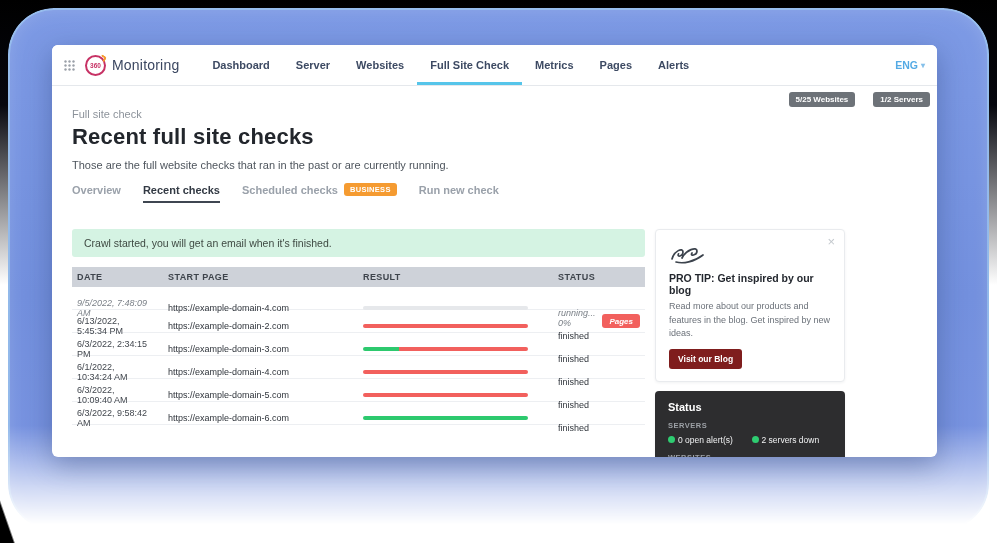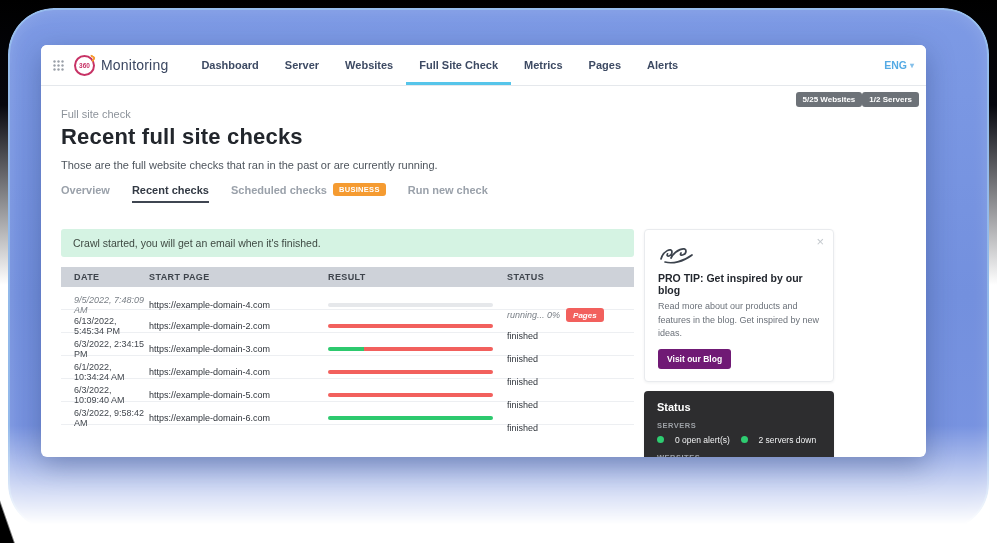--- a/index.html
+++ b/index.html
@@ -11,83 +11,83 @@
   .backdrop-top{position:absolute;left:0;top:0;width:100%;height:300px;z-index:0;
     background:linear-gradient(180deg,#000 0%,#06070e 35%,rgba(255,255,255,0) 95%);}
   .frame{position:absolute;left:8px;top:8px;width:981px;height:522px;border-radius:46px;z-index:1;
     background:linear-gradient(180deg,#7d9ae5 0%,#7390de 55%,#7b95e2 100%);
     box-shadow:inset 0 0 0 2px rgba(178,236,250,0.38), inset 0 0 18px rgba(255,255,255,0.18);
     -webkit-mask-image:linear-gradient(180deg,#000 80%,rgba(0,0,0,0.35) 92%,transparent 99%);
     mask-image:linear-gradient(180deg,#000 80%,rgba(0,0,0,0.35) 92%,transparent 99%);}
   .corner-wedge{position:absolute;left:0;bottom:0;width:16px;height:46px;z-index:0;
     background:linear-gradient(to top right,#000 42%,transparent 48%);}
   
-  .window{position:absolute;left:41px;top:45px;width:885px;height:412px;z-index:2;
+  .window{position:absolute;left:52px;top:45px;width:885px;height:412px;z-index:2;
     background:#fff;border-radius:6px;overflow:hidden;
     box-shadow:0 8px 28px rgba(25,45,95,0.35);}
   
   .navbar{display:flex;align-items:stretch;height:40px;border-bottom:1px solid #e5e8ec;padding:0 12px;background:#fff;}
   .launcher{align-self:center;margin-right:10px;display:flex;cursor:pointer;}
   .logo{display:flex;align-items:center;gap:6px;margin-right:20px;cursor:pointer;}
   .logo-circle{width:21px;height:21px;border:2px solid #c73265;border-radius:50%;box-sizing:border-box;
     display:flex;align-items:center;justify-content:center;font-size:6.5px;font-weight:700;color:#c73265;position:relative;}
   .logo-circle::after{content:"";position:absolute;top:-2px;right:-2px;width:7px;height:7px;border-radius:50%;
     border:2px solid #f59b31;border-left-color:transparent;border-bottom-color:transparent;
     transform:rotate(30deg);box-sizing:border-box;}
   .logo-text{font-size:14px;color:#3a4660;letter-spacing:0.2px;}
   .nav-items{display:flex;align-items:stretch;}
   .nav-item{display:flex;align-items:center;padding:0 13px;font-size:11px;font-weight:700;color:#3d4a63;cursor:pointer;}
   .nav-item.active{box-shadow:inset 0 -3px 0 #56c5ea;background:#fff;}
   .lang{margin-left:auto;display:flex;align-items:center;gap:3px;color:#54aae4;font-size:10.5px;font-weight:700;cursor:pointer;}
   .chev{font-size:8px;color:#85c0ea;}
   
-  .badges{position:absolute;top:47px;right:7px;display:flex;gap:0;}
+  .badges{position:absolute;top:47px;right:7px;display:flex;gap:18px;}
   .badge{background:#6d7278;color:#fff;font-size:8px;font-weight:600;padding:3px 7px;border-radius:3px;}
   
   .content{padding:0 20px;}
   .breadcrumb{margin-top:22px;font-size:11px;color:#8d939b;}
   .title{margin:4px 0 0;font-size:22px;font-weight:700;color:#22262c;letter-spacing:0.2px;}
   .desc{margin:9px 0 0;font-size:11px;color:#4e555d;}
   .tabs{margin-top:12px;display:flex;align-items:center;gap:22px;}
   .tab{display:flex;align-items:center;gap:6px;font-size:11px;font-weight:700;color:#9aa1aa;cursor:pointer;
     padding-bottom:5px;border-bottom:2px solid transparent;}
   .tab.active{color:#333a44;border-bottom-color:#3f4651;}
   .tab-badge{background:#f59b31;color:#fff;font-size:7.5px;font-weight:700;padding:2px 6px;border-radius:3px;letter-spacing:0.3px;}
   
   .main{display:flex;margin-top:26px;align-items:flex-start;}
   .left{width:573px;}
   .right{width:190px;margin-left:10px;}
   .banner{background:#d5f3e3;color:#3f4a43;font-size:10.5px;padding:8px 12px;border-radius:3px;}
   
   .table{margin-top:10px;}
-  .thead,.tr{display:grid;grid-template-columns:75px 179px 179px 1fr;align-items:center;padding:0 13px;}
+  .thead,.tr{display:grid;grid-template-columns:75px 179px 179px 1fr;align-items:center;padding:0 5px;gap:16px;}
   .thead{background:#ced2d9;height:20px;font-size:9px;font-weight:700;color:#3e444c;letter-spacing:0.4px;}
   .tr{height:22px;border-bottom:1px solid #edeff2;font-size:9px;color:#2f343b;cursor:default;}
   .td.date{color:#42474e;}
   .tr.running .td.date,.tr.running .status-text{font-style:italic;color:#7b8188;}
   .bar{display:flex;width:165px;height:4px;border-radius:2px;overflow:hidden;}
   .seg{height:100%;}
-  .status-cell{display:flex;align-items:center;gap:6px;margin-top:21px;}
+  .status-cell{display:flex;align-items:flex-end;gap:6px;margin-top:21px;}
   .abort{background:#f2605d;color:#fff;border:none;font-size:8px;font-style:italic;font-weight:600;
     padding:2.5px 7px;border-radius:3px;cursor:pointer;font-family:inherit;}
   
   .card{background:#fff;border:1px solid #e9ebee;border-radius:4px;box-shadow:0 1px 3px rgba(20,30,50,0.06);box-sizing:border-box;}
   .protip{padding:10px 13px 12px;position:relative;}
   .close{position:absolute;top:5px;right:9px;color:#c3c8cd;font-size:13px;line-height:1;cursor:pointer;}
   .doodle{margin-top:4px;display:block;}
   .protip-title{margin-top:6px;font-size:10.5px;font-weight:700;color:#23272e;}
   .protip-body{margin-top:4px;font-size:9px;line-height:1.5;color:#6b7179;}
-  .blog-btn{margin-top:8px;background:#701a75;color:#fff;border:none;font-size:8.5px;font-weight:600;
+  .blog-btn{margin-top:8px;background:#7f1d1d;color:#fff;border:none;font-size:8.5px;font-weight:600;
     padding:5px 9px;border-radius:3px;cursor:pointer;font-family:inherit;}
   .status-card{margin-top:9px;background:#2d2d2f;border:none;color:#fff;padding:10px 13px 10px;border-radius:4px;}
   .status-title{font-size:11px;font-weight:700;}
   .sec{margin-top:8px;}
   .sec-label{font-size:7.5px;font-weight:700;color:#9da1a6;letter-spacing:0.5px;}
   .sec-items{display:grid;grid-template-columns:1fr 1fr;margin-top:5px;gap:3px;}
-  .sitem{display:flex;align-items:center;gap:11px;font-size:8.5px;color:#f2f3f4;}
+  .sitem{display:flex;align-items:center;gap:3px;font-size:8.5px;color:#f2f3f4;}
   .dot{width:7px;height:7px;border-radius:50%;background:#2ecc71;flex:none;}
 </style>
 </head>
 <body>
 
 <div class="backdrop-top"></div>
 <div class="frame"></div>
 <div class="corner-wedge"></div>
 
 <div class="window">

